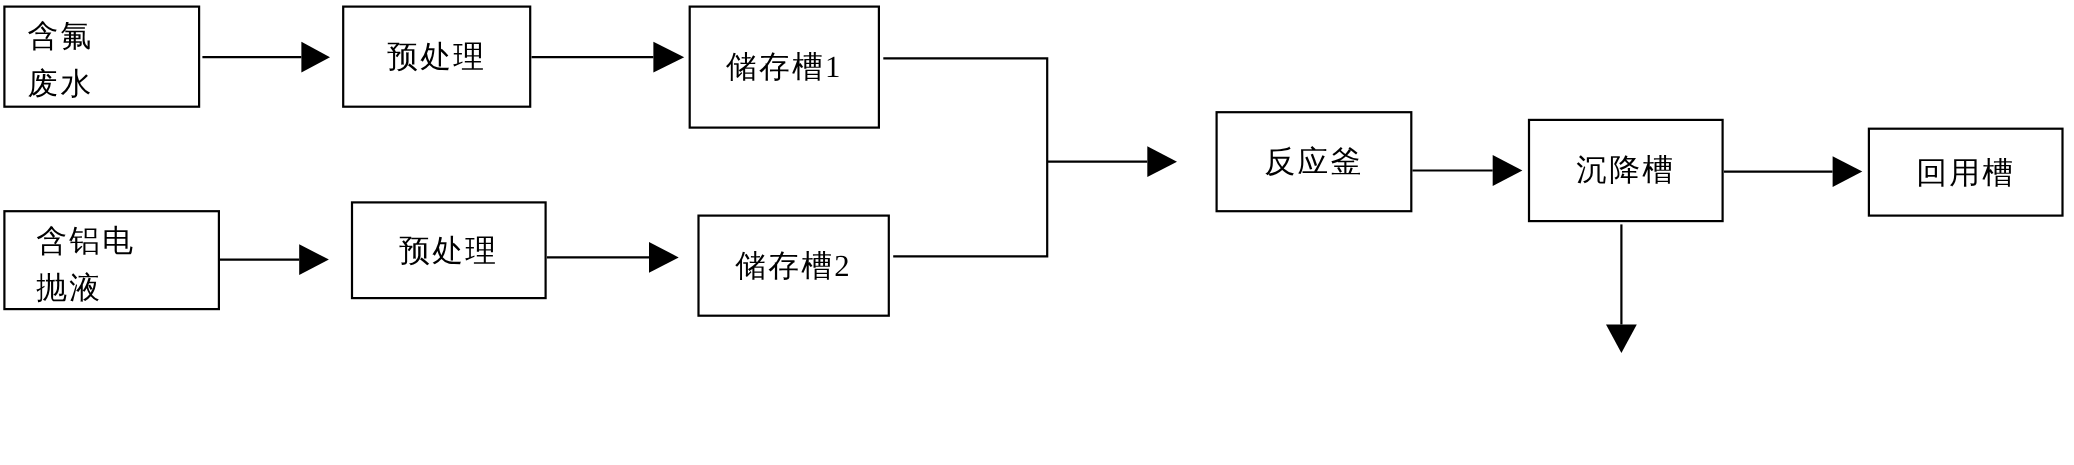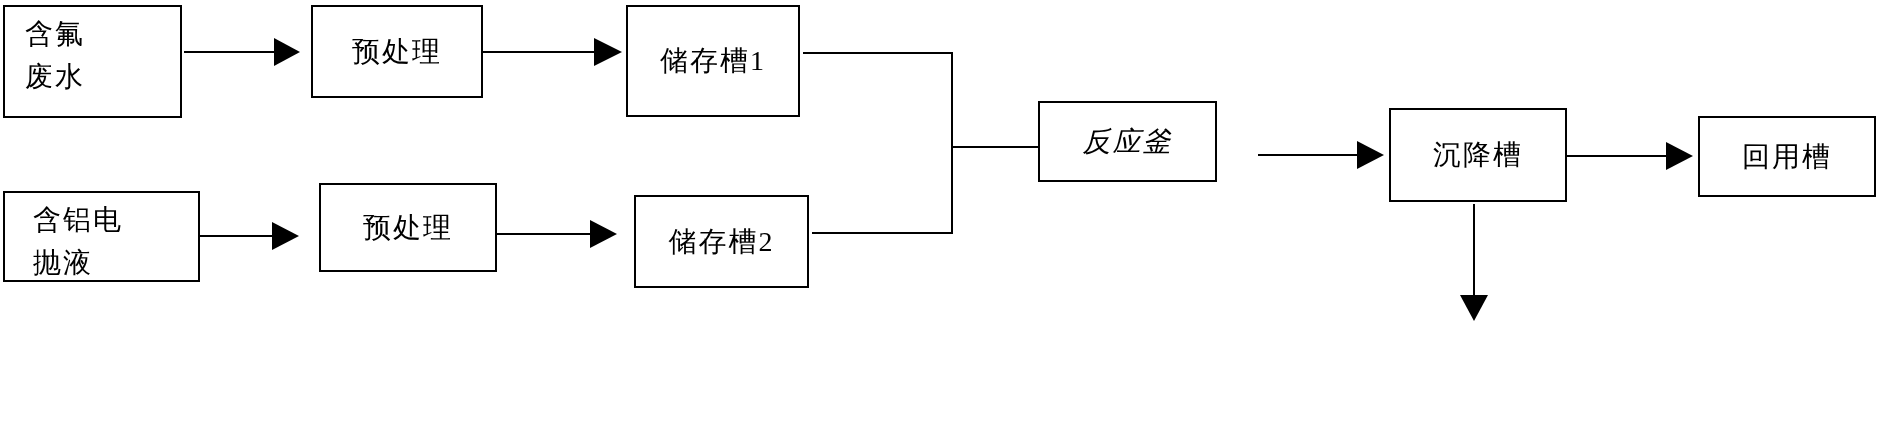--- a/index.html
+++ b/index.html
@@ -37,27 +37,27 @@
   }
   .node.multiline {
     align-items: flex-start;
     justify-content: flex-start;
     text-align: left;
     white-space: pre-line;
     line-height: 43px;
     padding: 5px 0 0 28px;
   }
   
-  #n-fluoride   { left: 3px;    top: 5px;   width: 179px; height: 113px; padding-left: 20px; }
+  #n-fluoride   { left: 3px;    top: 5px;   width: 179px; height: 93px; padding-left: 20px; }
   #n-pretreat1  { left: 311px;  top: 5px;   width: 172px; height: 93px; }
   #n-storage1   { left: 626px;  top: 5px;   width: 174px; height: 112px; }
   #n-aluminum   { left: 3px;    top: 191px; width: 197px; height: 91px; }
   #n-pretreat2  { left: 319px;  top: 183px; width: 178px; height: 89px; }
   #n-storage2   { left: 634px;  top: 180px; width: 175px; height: 93px; margin-top: 15px; }
-  #n-reaction   { left: 1038px; top: 101px; width: 179px; height: 81px; font-style: italic; }
+  #n-reaction   { left: 1105px; top: 101px; width: 179px; height: 92px; }
   #n-settling   { left: 1389px; top: 108px; width: 178px; height: 94px; }
   #n-reuse      { left: 1698px; top: 116px; width: 178px; height: 81px; }
   #n-filter     { left: 1387px; top: 323px; width: 180px; height: 92px; }
 
   .flow-line { stroke: #000000; stroke-width: 2; fill: none; }
   .flow-head { fill: #000000; stroke: none; }
 </style>
 </head>
 <body>
 

